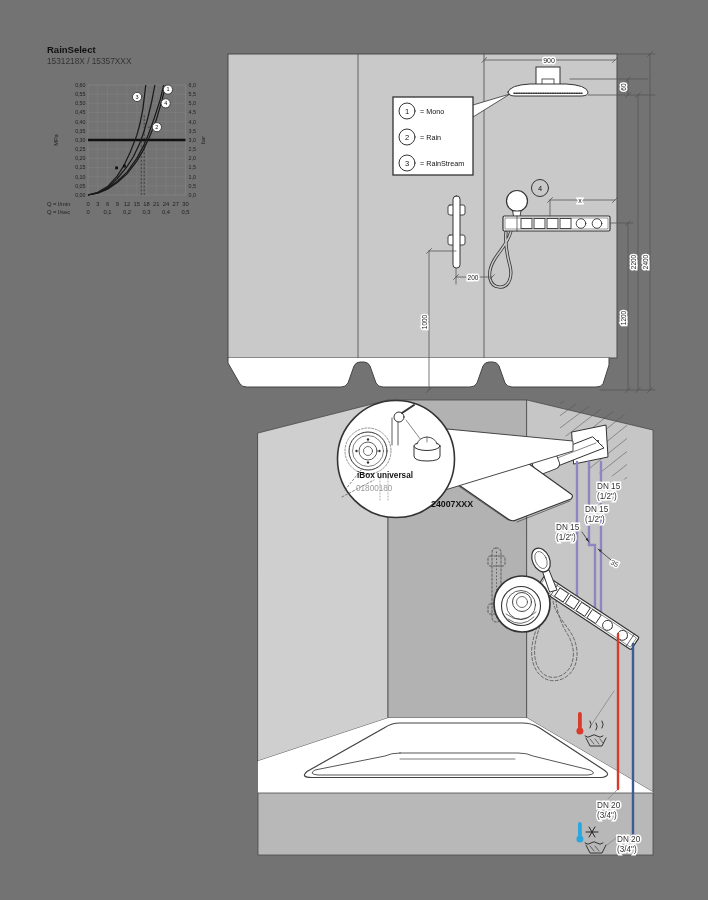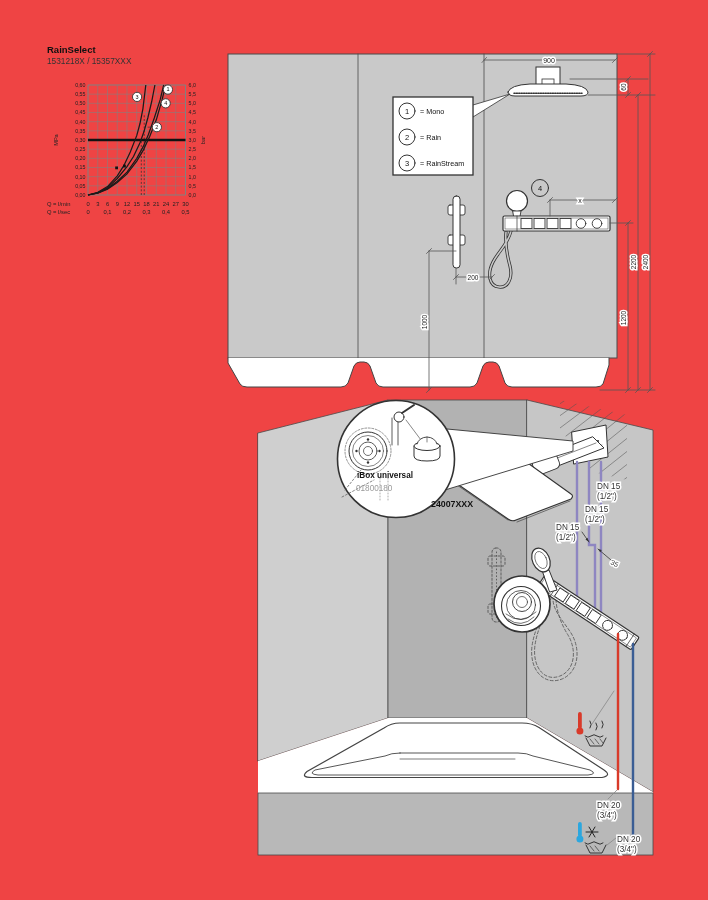--- a/index.html
+++ b/index.html
@@ -1,16 +1,16 @@
 <!DOCTYPE html>
 <html><head>
 <meta charset="utf-8">
 <style>
   html,body{margin:0;padding:0;background:#fff;}
-  .sheet{position:relative;width:708px;height:900px;background:#ef4444;overflow:hidden;}
+  .sheet{position:relative;width:708px;height:900px;background:#737373;overflow:hidden;}
   svg text{font-family:"Liberation Sans","DejaVu Sans",sans-serif;}
   .halo{paint-order:stroke;stroke:#ffffff;stroke-width:3px;}
 </style>
 </head>
 <body>
 
 <div class="sheet">
 <svg width="708" height="900" viewBox="0 0 708 900">
 
   <g>

